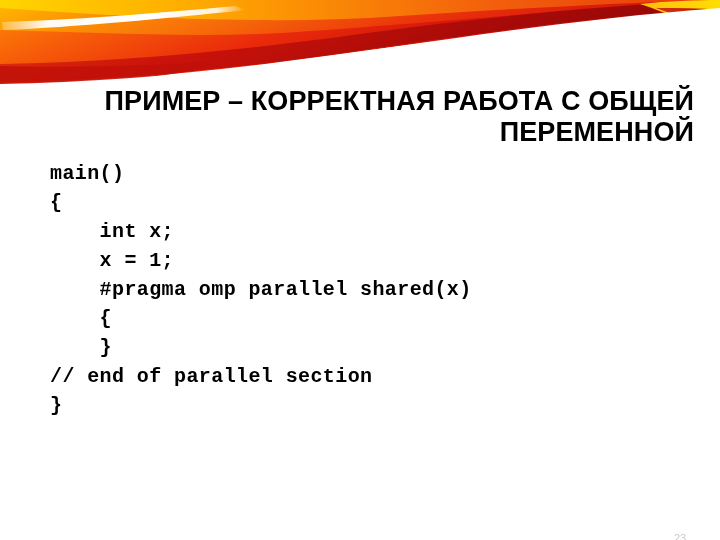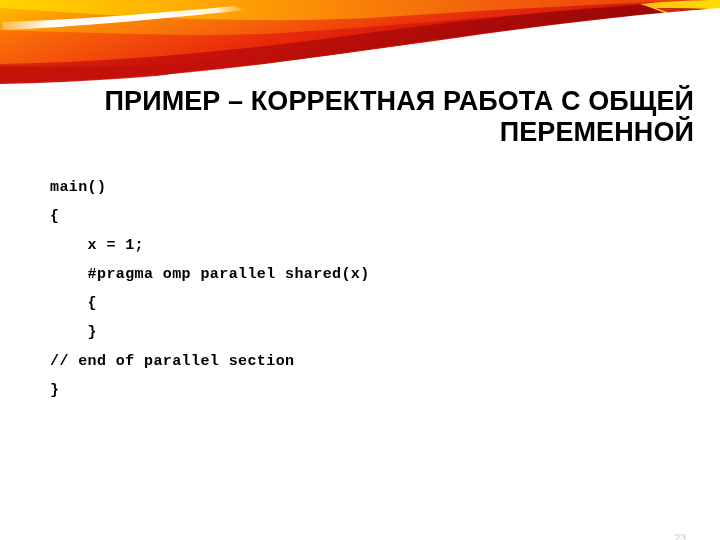--- a/index.html
+++ b/index.html
@@ -43,24 +43,24 @@
     line-height: 31px;
     font-weight: 700;
     letter-spacing: 0.1px;
     white-space: pre-line;
   }
 
   
   #code-block {
     position: absolute;
     left: 50px;
-    top: 173px;
+    top: 159px;
     width: 620px;
     font-family: "Liberation Mono", "DejaVu Sans Mono", monospace;
-    font-size: 15px;
+    font-size: 20px;
     font-weight: bold;
     color: #000000;
   }
   .code-line {
     height: 29px;
     line-height: 29px;
     white-space: pre;
     letter-spacing: 0.4px;
   }
 
@@ -155,20 +155,21 @@
 
       <path d="M0,84 C100,82 200,74 300,60 C420,44 560,20 720,8 L720,120 L0,120 Z" fill="#ffffff"></path>
     </svg>
   </div>
 
   <div id="title">ПРИМЕР – КОРРЕКТНАЯ РАБОТА С ОБЩЕЙ ПЕРЕМЕННОЙ</div>
 
   <div id="code-block">
     <div class="code-line">main()</div>
     <div class="code-line">{</div>
+    <div class="code-line">    int x;</div>
     <div class="code-line">    x = 1;</div>
     <div class="code-line">    #pragma omp parallel shared(x)</div>
     <div class="code-line">    {</div>
     <div class="code-line">    }</div>
     <div class="code-line">// end of parallel section</div>
     <div class="code-line">}</div>
   </div>
 
   <div id="page-number">23</div>
 

